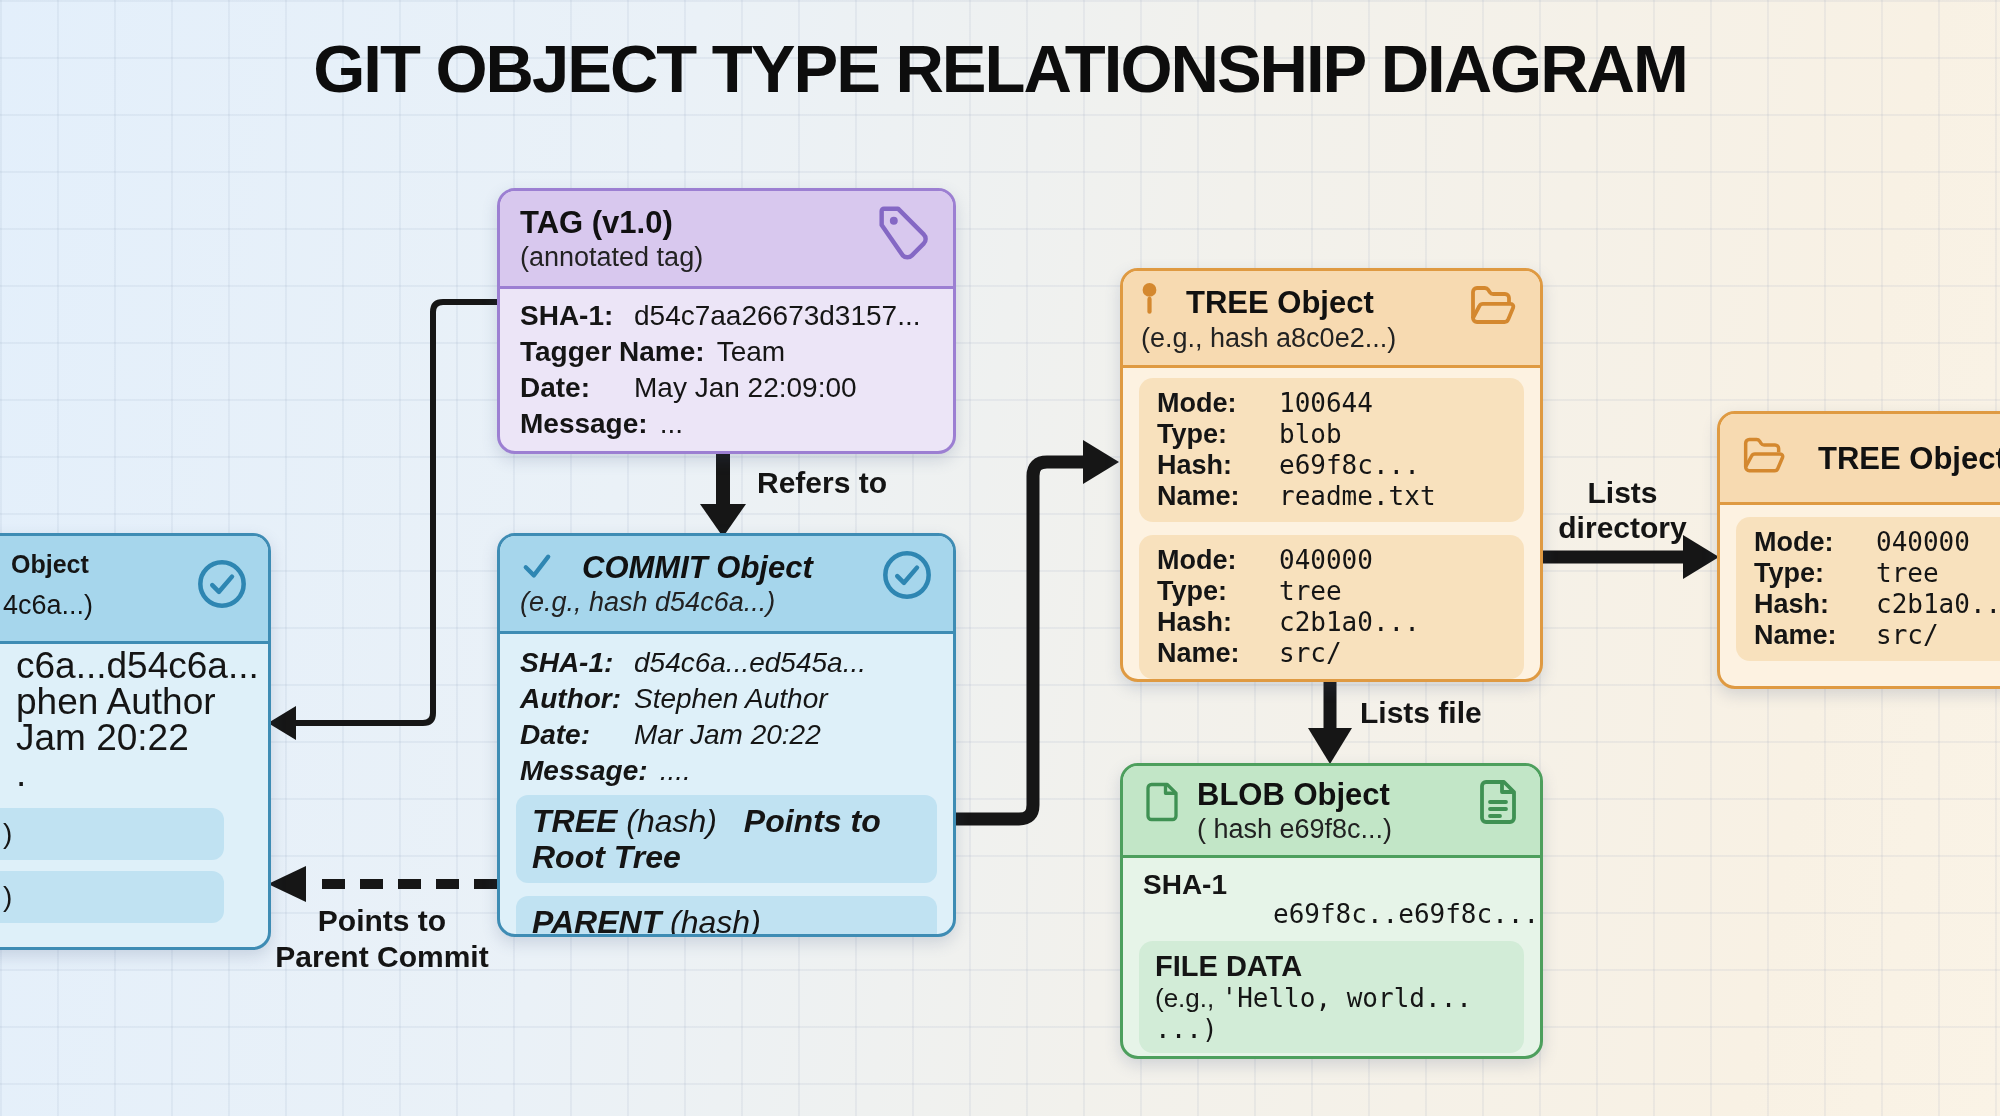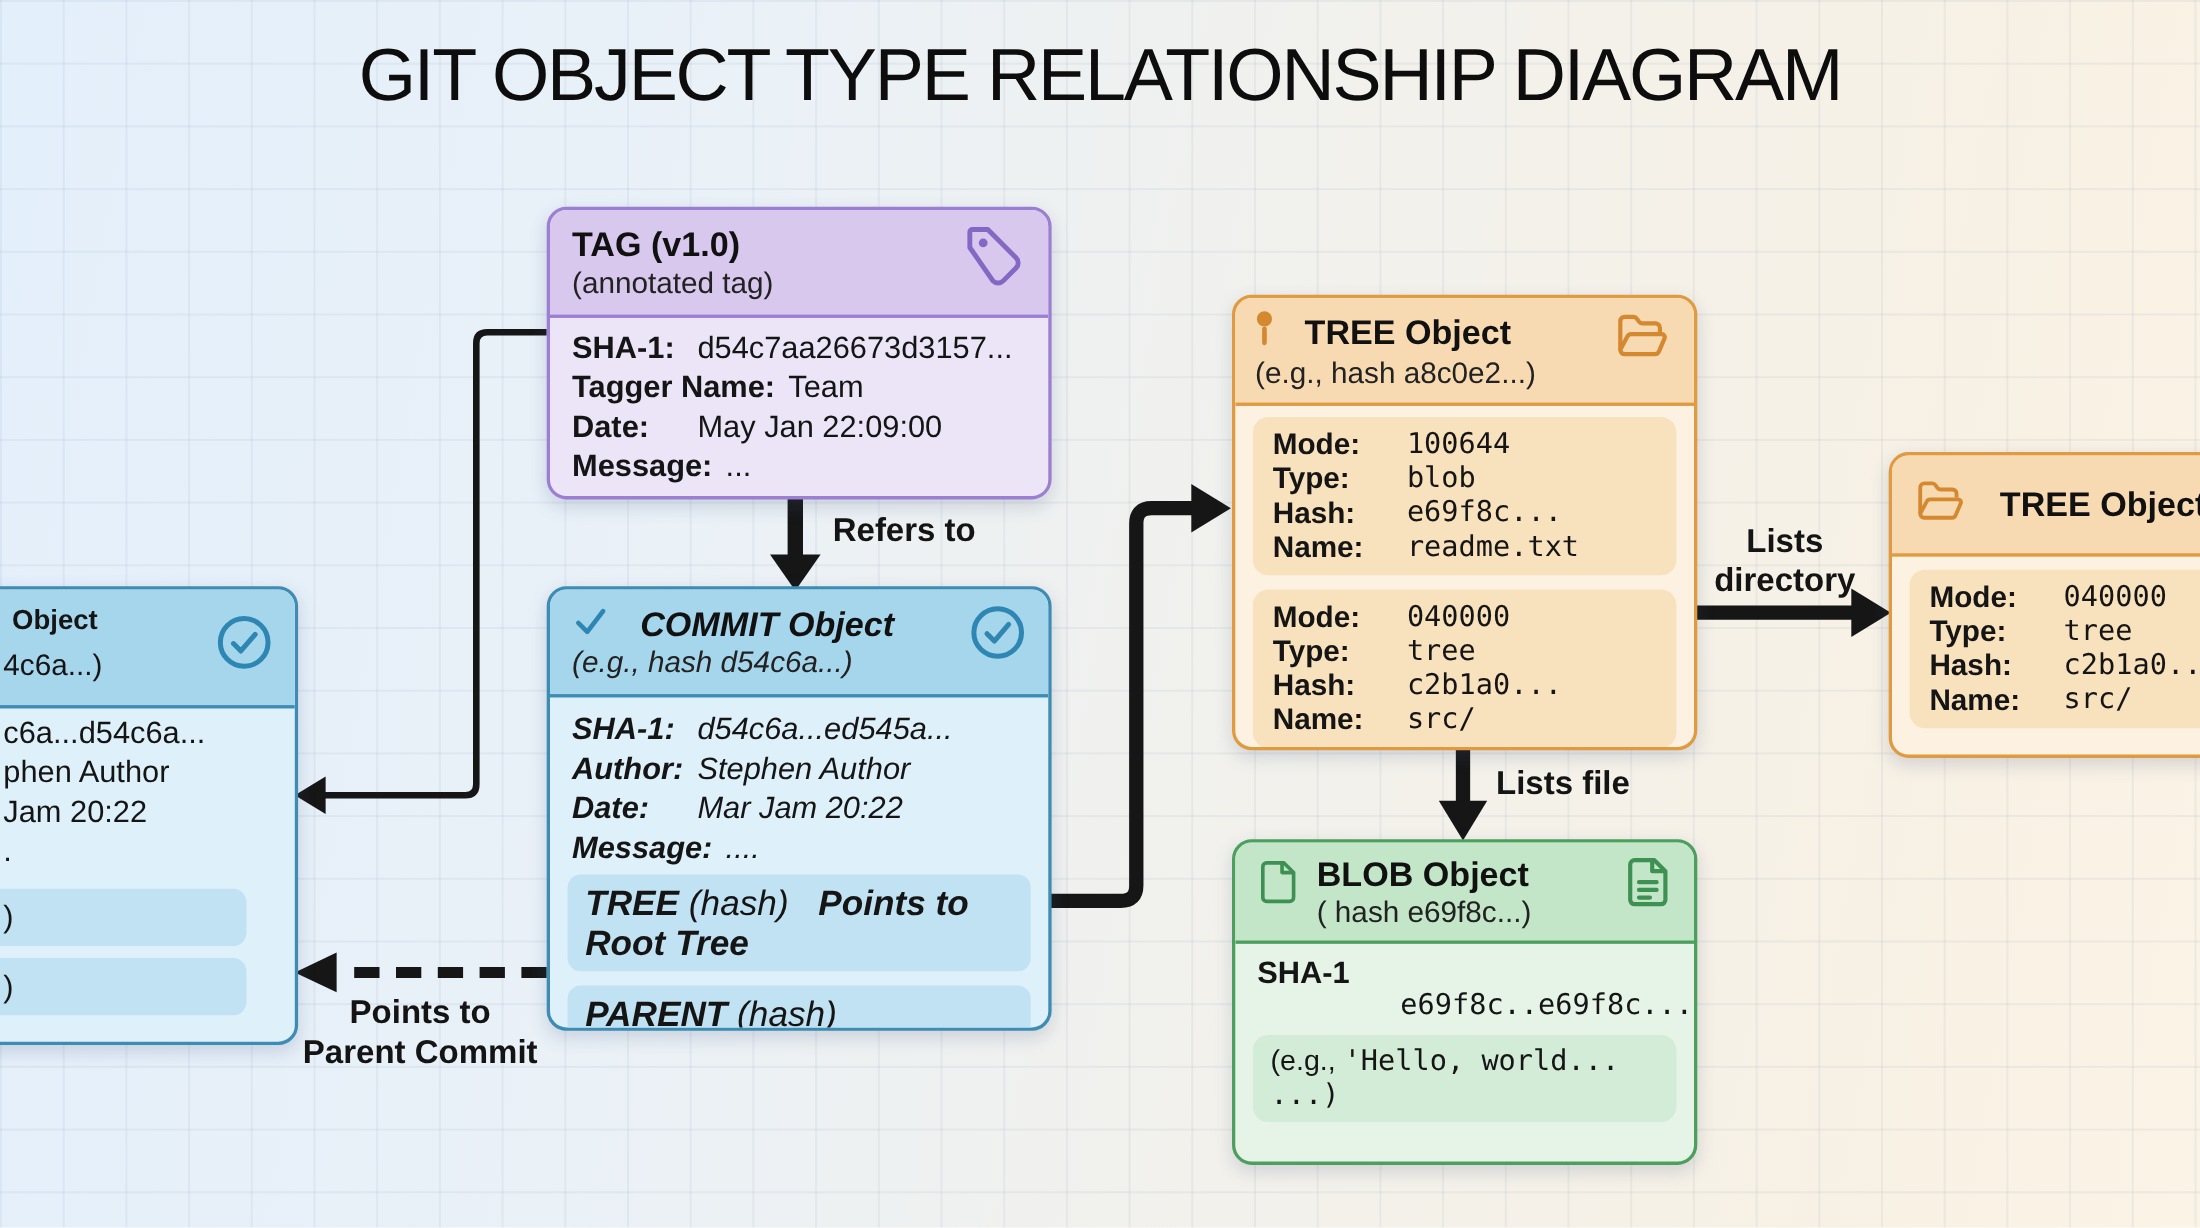--- a/index.html
+++ b/index.html
@@ -10,21 +10,21 @@
   }
   .grid-overlay{
     position:absolute;inset:0;pointer-events:none;
     background-image:
       linear-gradient(to right, rgba(125,145,175,0.10) 2px, transparent 2px),
       linear-gradient(to bottom, rgba(125,145,175,0.10) 2px, transparent 2px);
     background-size:57px 57px;
   }
   .title{
     position:absolute;left:0;right:0;top:30px;margin:0;text-align:center;
-    font-size:67px;font-weight:normal;letter-spacing:-2px;color:#0d0d0d;
+    font-size:67px;font-weight:bold;letter-spacing:-2px;color:#0d0d0d;
   }
   svg.arrows{position:absolute;left:0;top:0;z-index:4;}
   .arrow-label{position:absolute;z-index:6;font-weight:bold;font-size:30px;color:#141414;}
   .box{
     position:absolute;z-index:10;border-radius:18px;border:3px solid;
     box-shadow:0 6px 16px rgba(70,90,130,.20);overflow:hidden;
   }
   .box-header{padding:13px 20px;border-bottom:3px solid;}
   .hdr-flex{display:flex;justify-content:space-between;align-items:flex-start;}
   .box-title{font-size:31px;font-weight:bold;line-height:37px;color:#111;}
@@ -72,21 +72,21 @@
   .file-card{background:#d2ecd7;border-radius:14px;padding:8px 16px;margin-top:8px;}
   .file-card-title{font-weight:bold;font-size:29px;line-height:34px;}
   .file-card-line{font-size:26px;line-height:31px;}
 
   
   .parent-box{left:-250px;top:533px;width:515px;height:411px;border-color:#3e8cb4;background:#def0f9;}
   .parent-header{position:absolute;left:0;top:0;right:0;height:105px;background:#a6d6ec;border-bottom:3px solid #3e8cb4;}
   .parent-title{position:absolute;left:258px;top:14px;font-size:25px;font-weight:bold;}
   .parent-subtitle{position:absolute;left:250px;top:54px;font-size:27px;}
   .parent-icon{position:absolute;right:20px;top:22px;}
-  .parent-rows{position:absolute;left:250px;top:112px;font-size:28px;line-height:36px;}
+  .parent-rows{position:absolute;left:263px;top:112px;font-size:37px;line-height:36px;}
   .parent-pill{position:absolute;left:16px;width:455px;height:52px;background:#c0e2f2;border-radius:12px;font-size:28px;line-height:52px;}
   .parent-pill span{margin-left:234px;}
 </style>
 </head>
 <body>
 
 <div class="grid-overlay"></div>
 
 <h1 class="title">GIT OBJECT TYPE RELATIONSHIP DIAGRAM</h1>
 
@@ -313,20 +313,21 @@
           <path d="M8 12 h8 M8 15.5 h8 M8 19 h5" stroke="#3f9153" stroke-width="1.9" stroke-linecap="round"></path>
         </svg>
     </span>
   </div>
   <div class="box-body">
     <div class="sha-row">
       <span class="field-label">SHA-1</span>
       <span class="mono" style="line-height:38px;margin-top:29px;">e69f8c..e69f8c...</span>
     </div>
     <div class="file-card">
+      <div class="file-card-title">FILE DATA</div>
       <div class="file-card-line"><span>(e.g.,</span> <span class="mono">'Hello, world...</span></div>
       <div class="file-card-line mono">...)</div>
     </div>
   </div>
 </div>
 
 <div class="box parent-box">
   <div class="parent-header">
     <div class="parent-title">Object</div>
     <div class="parent-subtitle">4c6a...)</div>

